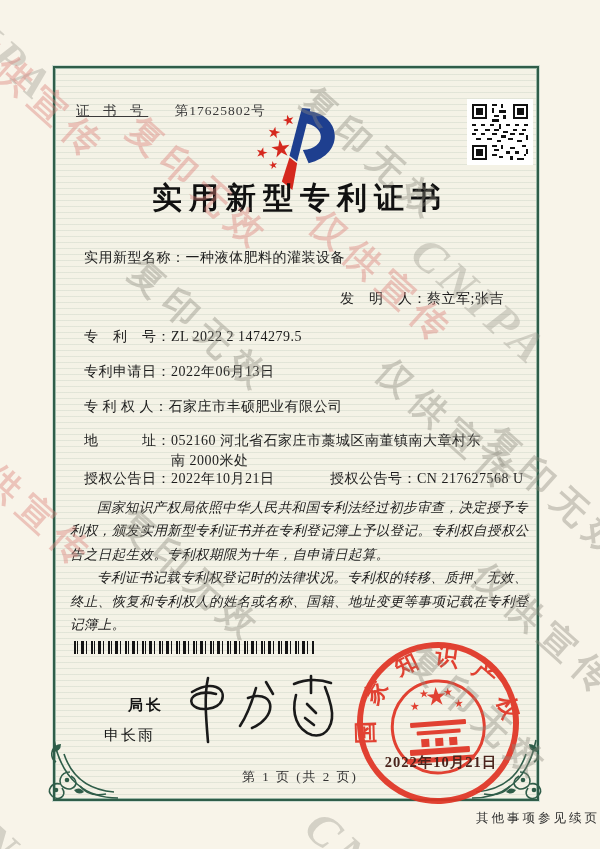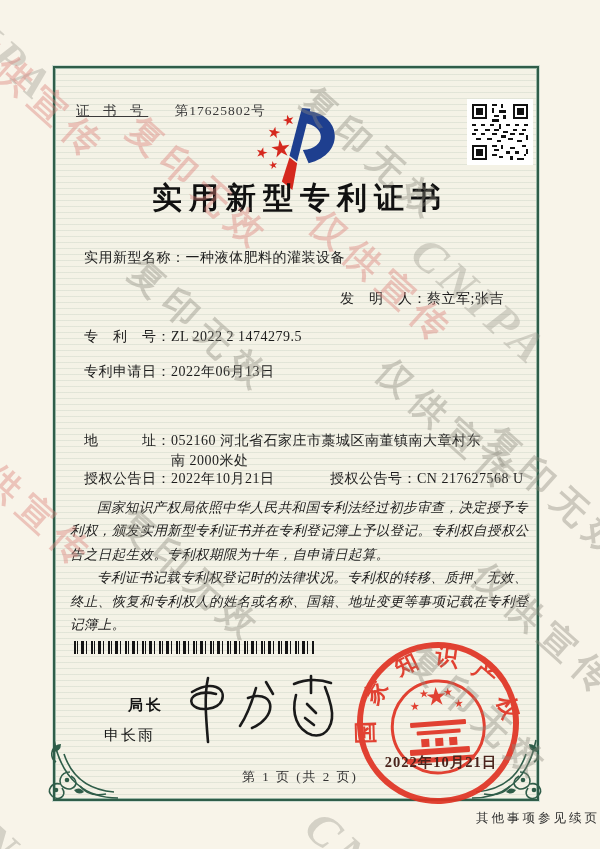--- a/index.html
+++ b/index.html
@@ -180,20 +180,23 @@
     <span class="flabel">实用新型名称：</span><span class="fvalue">一种液体肥料的灌装设备</span>
   </div>
   <div class="field f-inventor">
     <span class="flabel">发　明　人：</span><span class="fvalue">蔡立军;张吉</span>
   </div>
   <div class="field f-patno">
     <span class="flabel">专　利　号：</span><span class="fvalue">ZL 2022 2 1474279.5</span>
   </div>
   <div class="field f-filing">
     <span class="flabel">专利申请日：</span><span class="fvalue">2022年06月13日</span>
+  </div>
+  <div class="field f-patentee">
+    <span class="flabel">专 利 权 人：</span><span class="fvalue">石家庄市丰硕肥业有限公司</span>
   </div>
   <div class="field f-address">
     <span class="flabel">地　　　址：</span><span class="fvalue">052160 河北省石家庄市藁城区南董镇南大章村东南 2000米处</span>
   </div>
   <div class="field f-grant">
     <span><span class="flabel">授权公告日：</span><span class="fvalue">2022年10月21日</span></span>
     <span class="col2"><span class="flabel">授权公告号：</span><span class="fvalue">CN 217627568 U</span></span>
   </div>
 
   <div class="legal">

